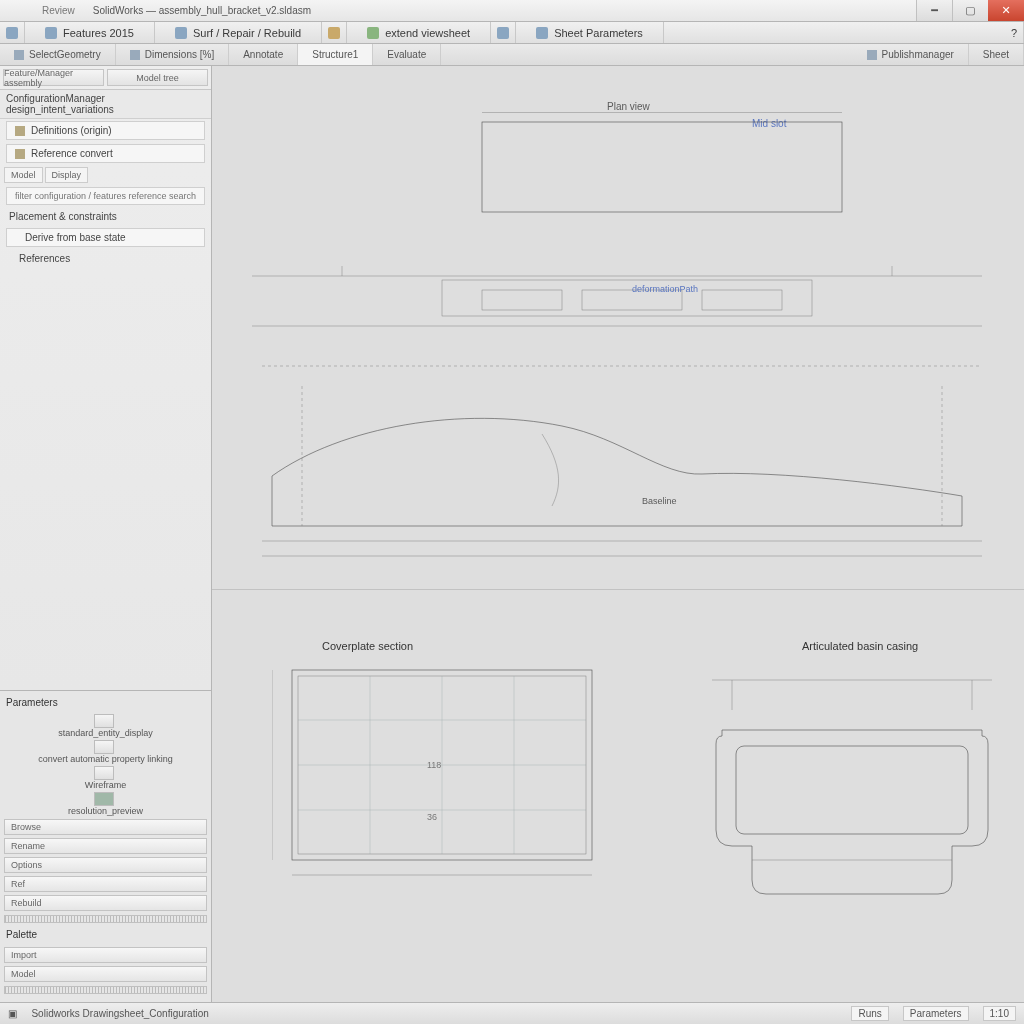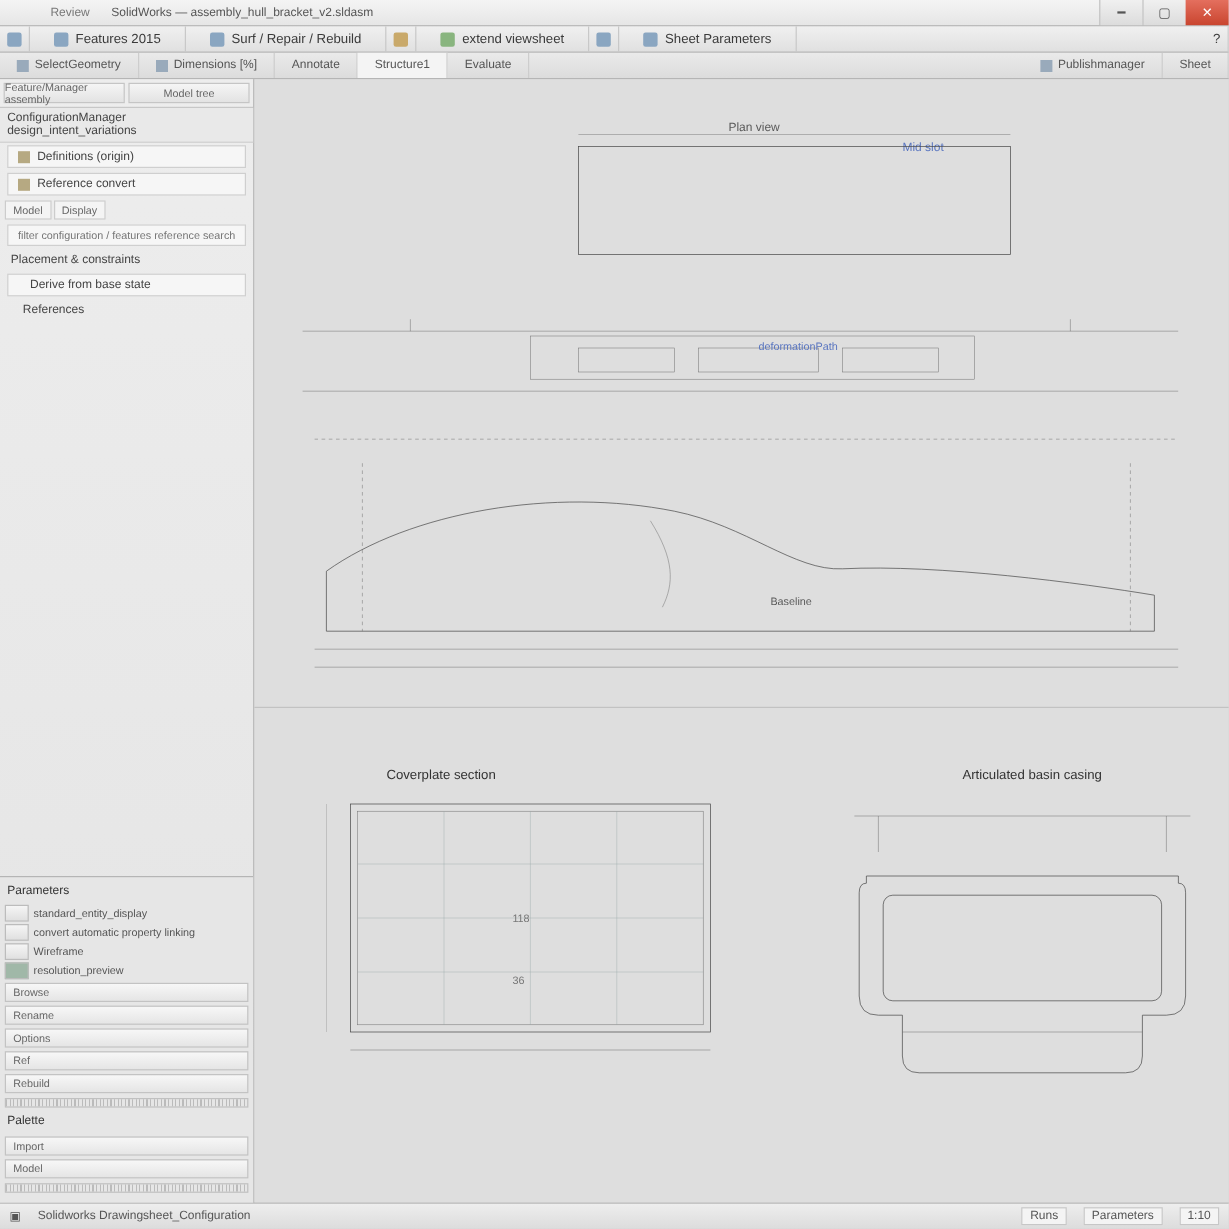--- a/index.html
+++ b/index.html
@@ -40,21 +40,21 @@
   .tree-item { display:flex; align-items:center; gap:6px; padding:3px 8px; font-size:10px; color:#444; border:1px solid transparent; cursor:pointer;}
   .tree-item.boxed { background:#f6f6f6; border:1px solid #cfcfcf; margin:2px 6px; }
   .tree-item .ti-ico{ width:10px;height:10px; background:#b6a982; display:inline-block;}
   .tree-sub { padding-left:18px; }
   .tree-tabs{ display:flex; gap:2px; padding:2px 4px;}
   .tree-tabs span{ padding:2px 6px; font-size:9px; background:#f4f4f4; border:1px solid #ccc; color:#666; cursor:pointer;}
   .side-fill{ flex:1;}
   
   .side-lower { border-top:1px solid #b5b5b5; padding:4px; background:#e6e6e6; font-size:9px; color:#555;}
   .panel-title{ font-size:10px; color:#333; padding:2px 0 4px 2px;}
-  .prop-row{ display:flex; align-items:center; margin:2px 0;}
+  .prop-row{ display:flex; align-items:center; margin:2px 0;flex-direction:column;}
   .prop-row .sw{ width:20px;height:14px; background:linear-gradient(#f5f5f5,#e0e0e0); border:1px solid #bcbcbc; margin-right:4px;}
   .prop-row .lbl{ flex:1; color:#555;}
   .mini-btns{ display:flex; gap:3px; margin-top:3px;flex-direction:column;}
   .mini-btns .mb{ padding:2px 6px; background:linear-gradient(#f7f7f7,#e5e5e5); border:1px solid #c3c3c3; font-size:9px; color:#666; cursor:pointer;}
   .slider-strip{ height:8px; background:repeating-linear-gradient(90deg,#bbb,#bbb 1px,#e6e6e6 1px,#e6e6e6 3px); margin:4px 0; border:1px solid #c0c0c0;}
 
   
   .canvas { flex:1; background:#dedede; position:relative; }
   .sheet-top, .sheet-bottom { position:absolute; left:0; right:0; }
   .sheet-top { top:0; height:56%; border-bottom:1px solid #c2c2c2; }

